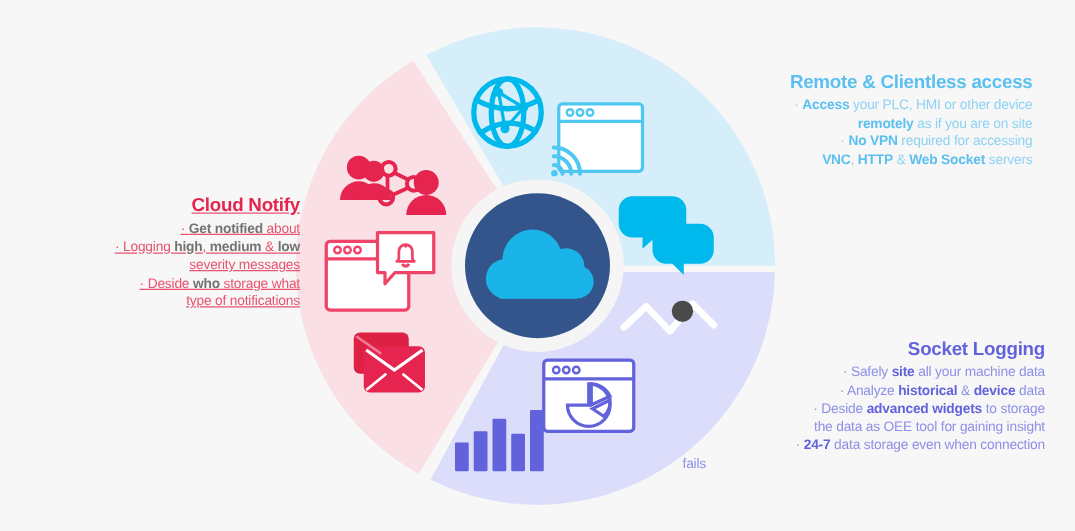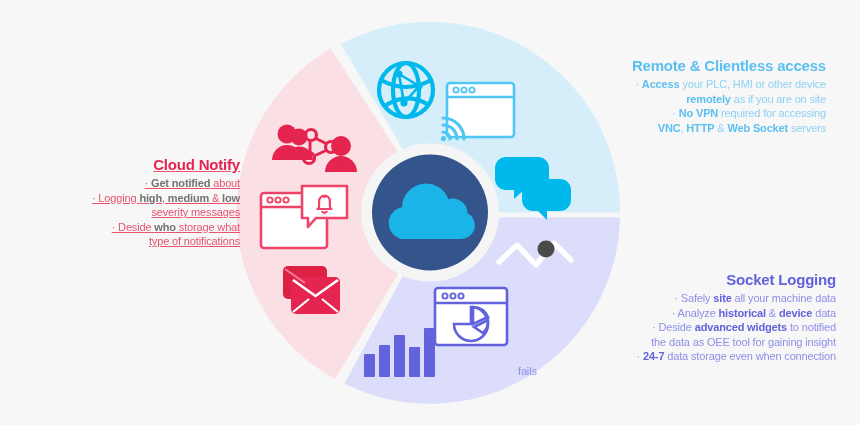--- a/index.html
+++ b/index.html
@@ -73,20 +73,21 @@
     top: 270px;
     width: 318px;
     text-align: right;
     color: #8f8fe8;
   }
   #block-logging .heading { color: #6262dd; }
   #block-logging b { color: #6262dd; }
   #block-logging .tail {
     display: block;
     text-align: left;
+    margin-left: 28px;
   }
 </style>
 </head>
 <body>
 
 <svg id="infographic" viewBox="0 0 860 425">
 
   <path fill="#fadfe4" d="M 330.6 48.6
            A 190 190 0 0 0 335.0 379.0
            L 400.0 271.0
@@ -237,20 +238,20 @@
       <span class="ln"><span>· </span><b>No VPN</b><span> required for accessing</span></span>
       <span class="ln"><b>VNC</b><span>, </span><b>HTTP</b><span> &amp; </span><b>Web Socket</b><span> servers</span></span>
     </div>
 </div>
 
 <div class="txt-block" id="block-logging">
   <div class="heading">Socket Logging</div>
   <div class="bullets">
       <span class="ln"><span>· Safely </span><b>site</b><span> all your machine data</span></span>
       <span class="ln"><span>· Analyze </span><b>historical</b><span> &amp; </span><b>device</b><span> data</span></span>
-      <span class="ln"><span>· Deside </span><b>advanced widgets</b><span> to notified</span></span>
+      <span class="ln"><span>· Deside </span><b>advanced widgets</b><span> to storage</span></span>
       <span class="ln"><span>the data as OEE tool for gaining insight</span></span>
       <span class="ln"><span>· </span><b>24-7</b><span> data storage even when connection</span></span>
     </div>
   <div class="bullets">
     <span class="tail">fails</span>
   </div>
 </div>
 
 </body></html>

